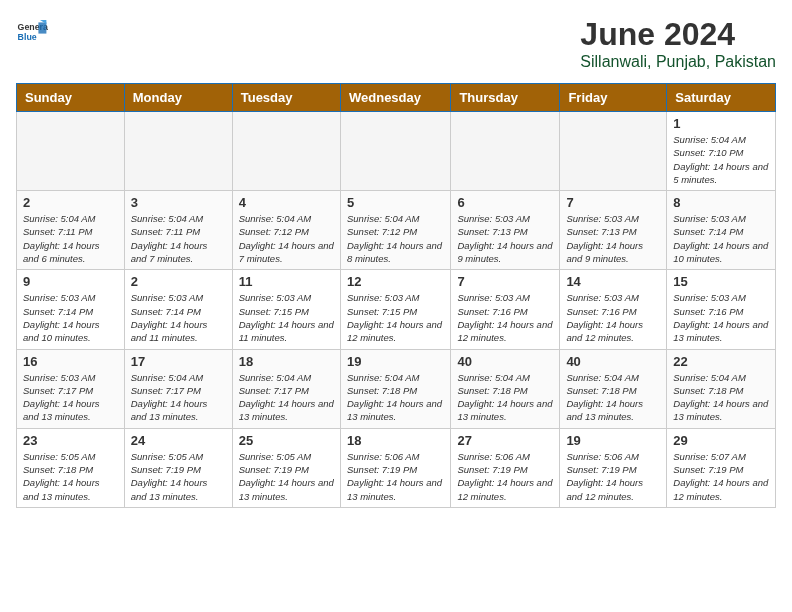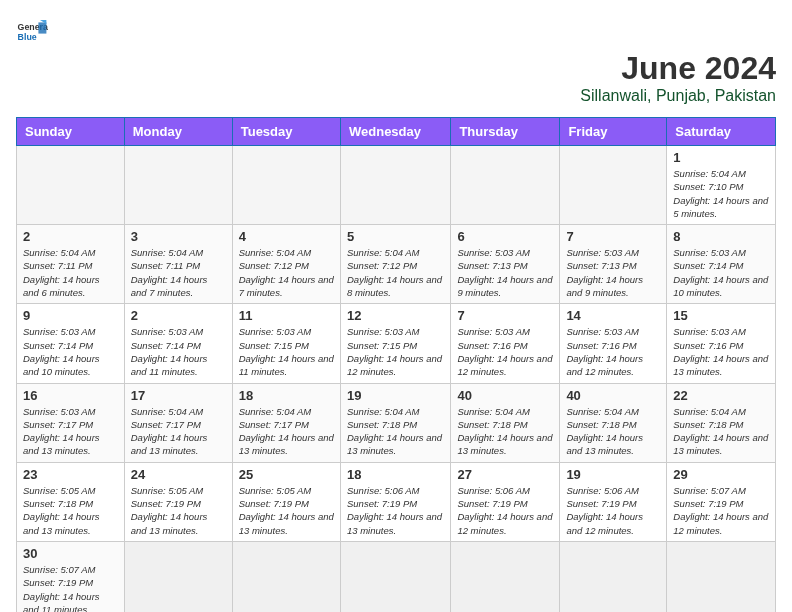--- a/index.html
+++ b/index.html
@@ -19,39 +19,38 @@
     .logo-area {
       display: flex;
       align-items: center;
       gap: 4px;
     }
     .logo-icon {
       width: 32px;
       height: 32px;
     }
     .title-area {
-      text-align: right;
-      margin-top: 34px;
+      text-align: left;
     }
     .month-title {
       font-size: 32px;
       font-weight: bold;
       color: #333;
     }
     .subtitle {
       font-size: 16px;
       color: #14532d;
     }
     .calendar-table {
       width: 100%;
       border-collapse: collapse;
       border: 1px solid #ccc;
     }
     .calendar-table th {
-      background-color: #8b5cf6;
+      background-color: #a16207;
       color: #fff;
       text-align: left;
       padding: 6px 8px;
       font-size: 13px;
       font-weight: bold;
       border: 1px solid #1a6eb5;
     }
     .calendar-table td {
       vertical-align: top;
       padding: 4px 6px;
@@ -240,26 +239,14 @@
         </td>
         <td>
           <span class="day-number">19</span>
           <div class="day-info">Sunrise: 5:06 AM<br>Sunset: 7:19 PM<br>Daylight: 14 hours and 12 minutes.</div>
         </td>
         <td>
           <span class="day-number">29</span>
           <div class="day-info">Sunrise: 5:07 AM<br>Sunset: 7:19 PM<br>Daylight: 14 hours and 12 minutes.</div>
         </td>
       </tr>
-      <tr>
-        <td>
-          <span class="day-number">30</span>
-          <div class="day-info">Sunrise: 5:07 AM<br>Sunset: 7:19 PM<br>Daylight: 14 hours and 11 minutes.</div>
-        </td>
-        <td class="empty"></td>
-        <td class="empty"></td>
-        <td class="empty"></td>
-        <td class="empty"></td>
-        <td class="empty"></td>
-        <td class="empty"></td>
-      </tr>
     </tbody>
 </table>
 
 </body></html>

